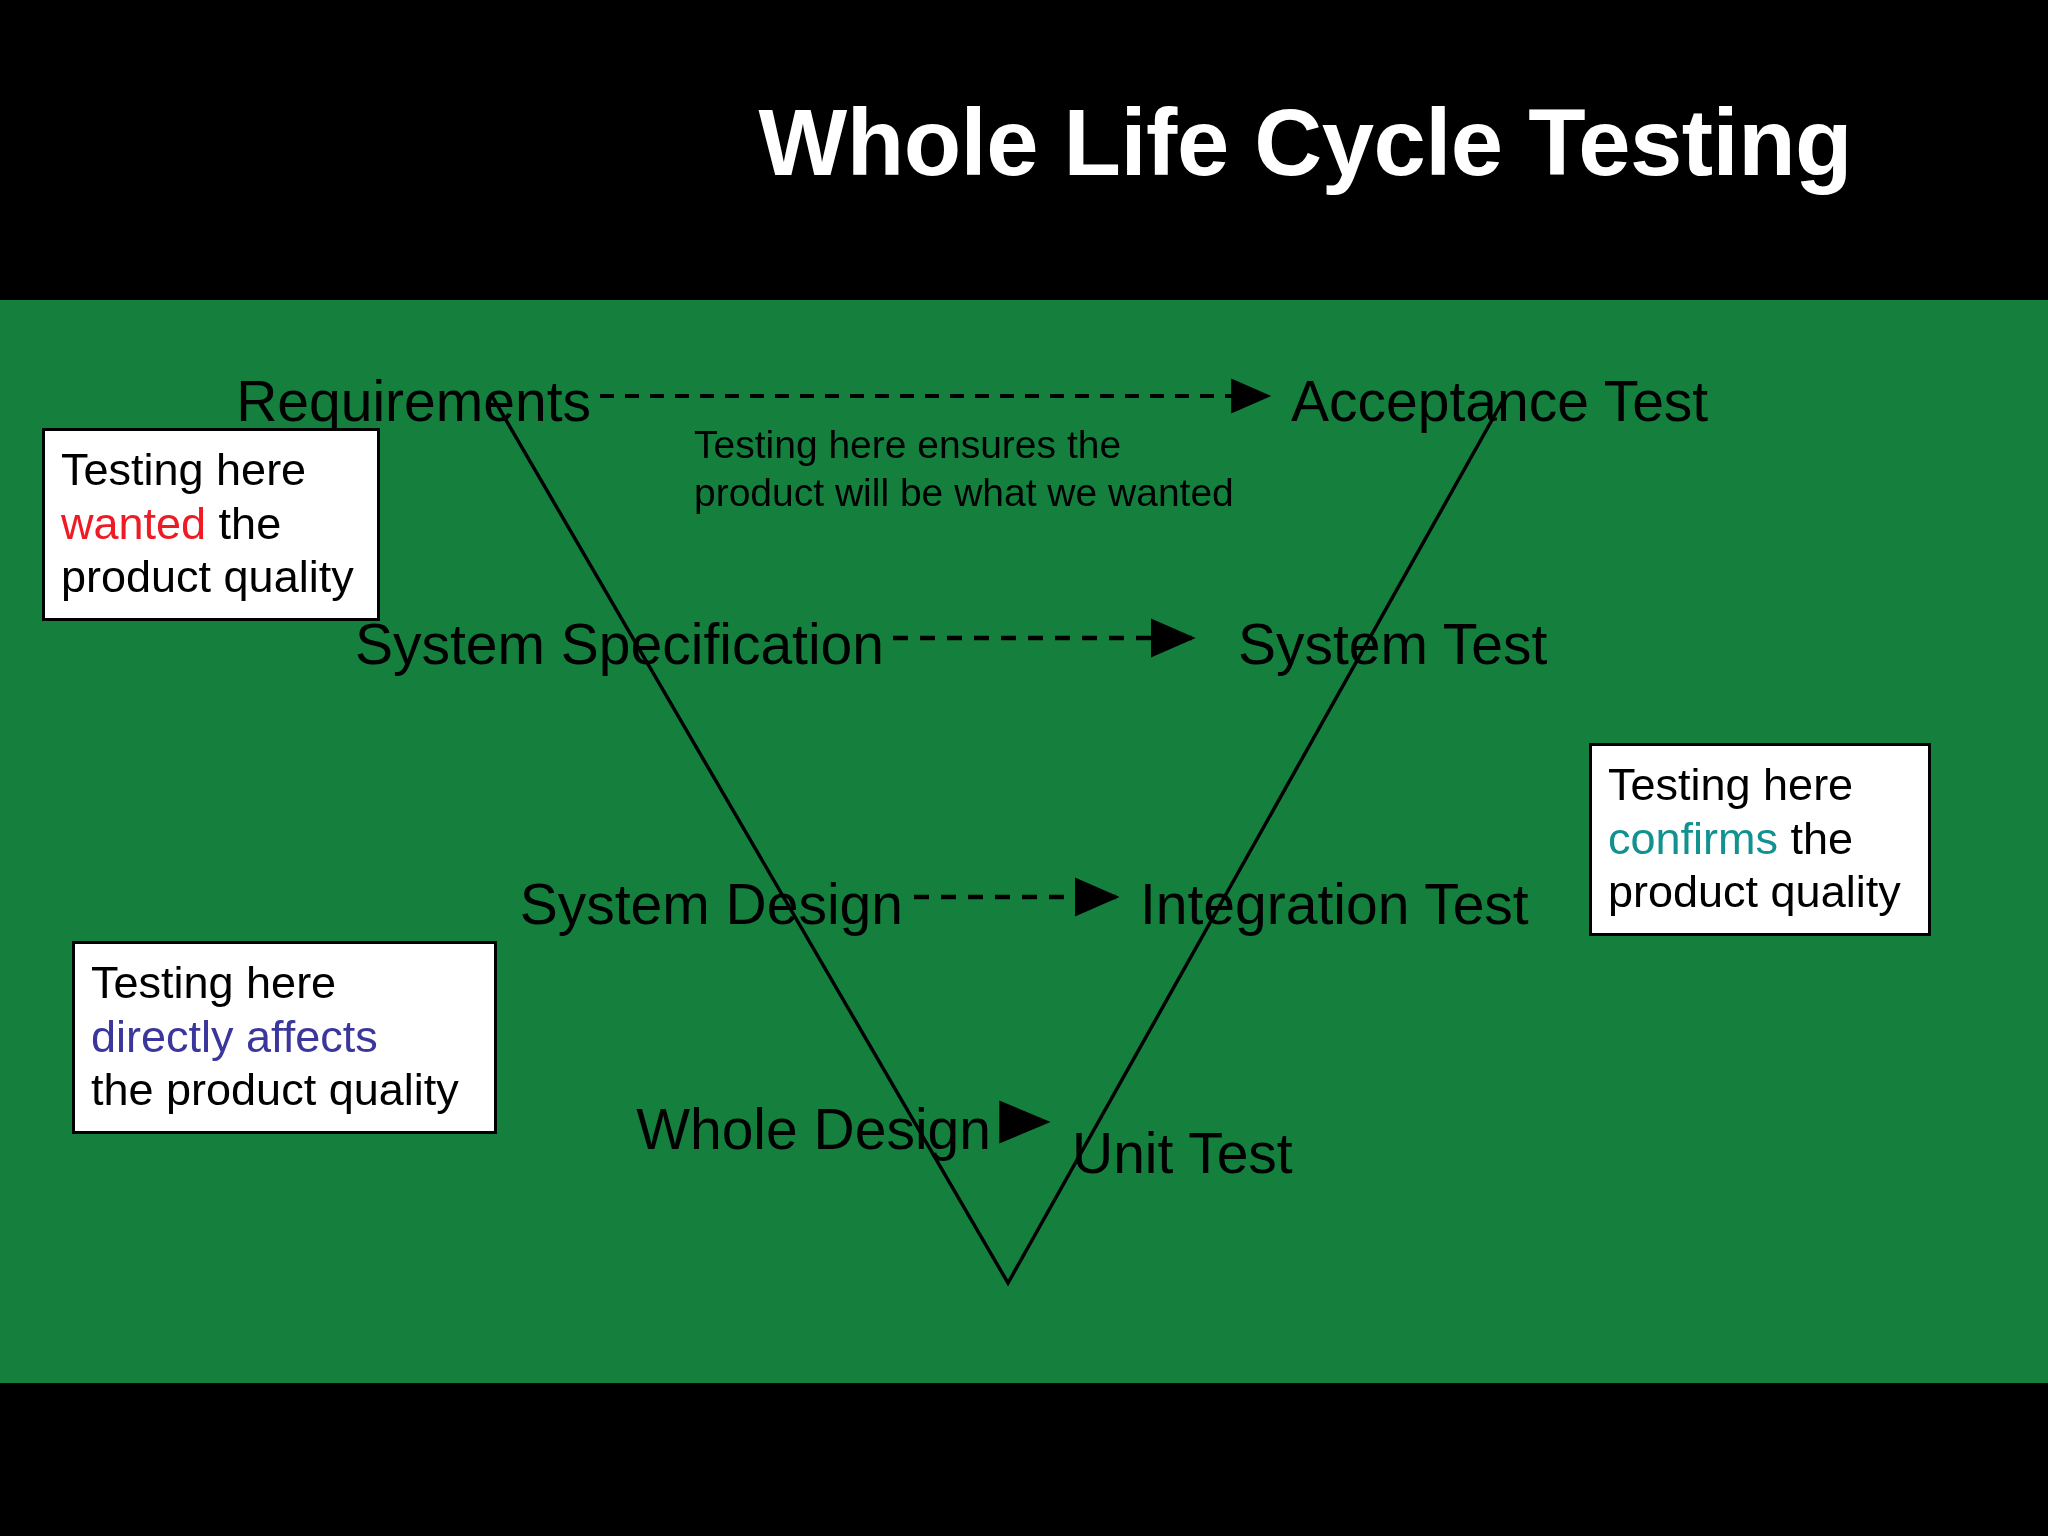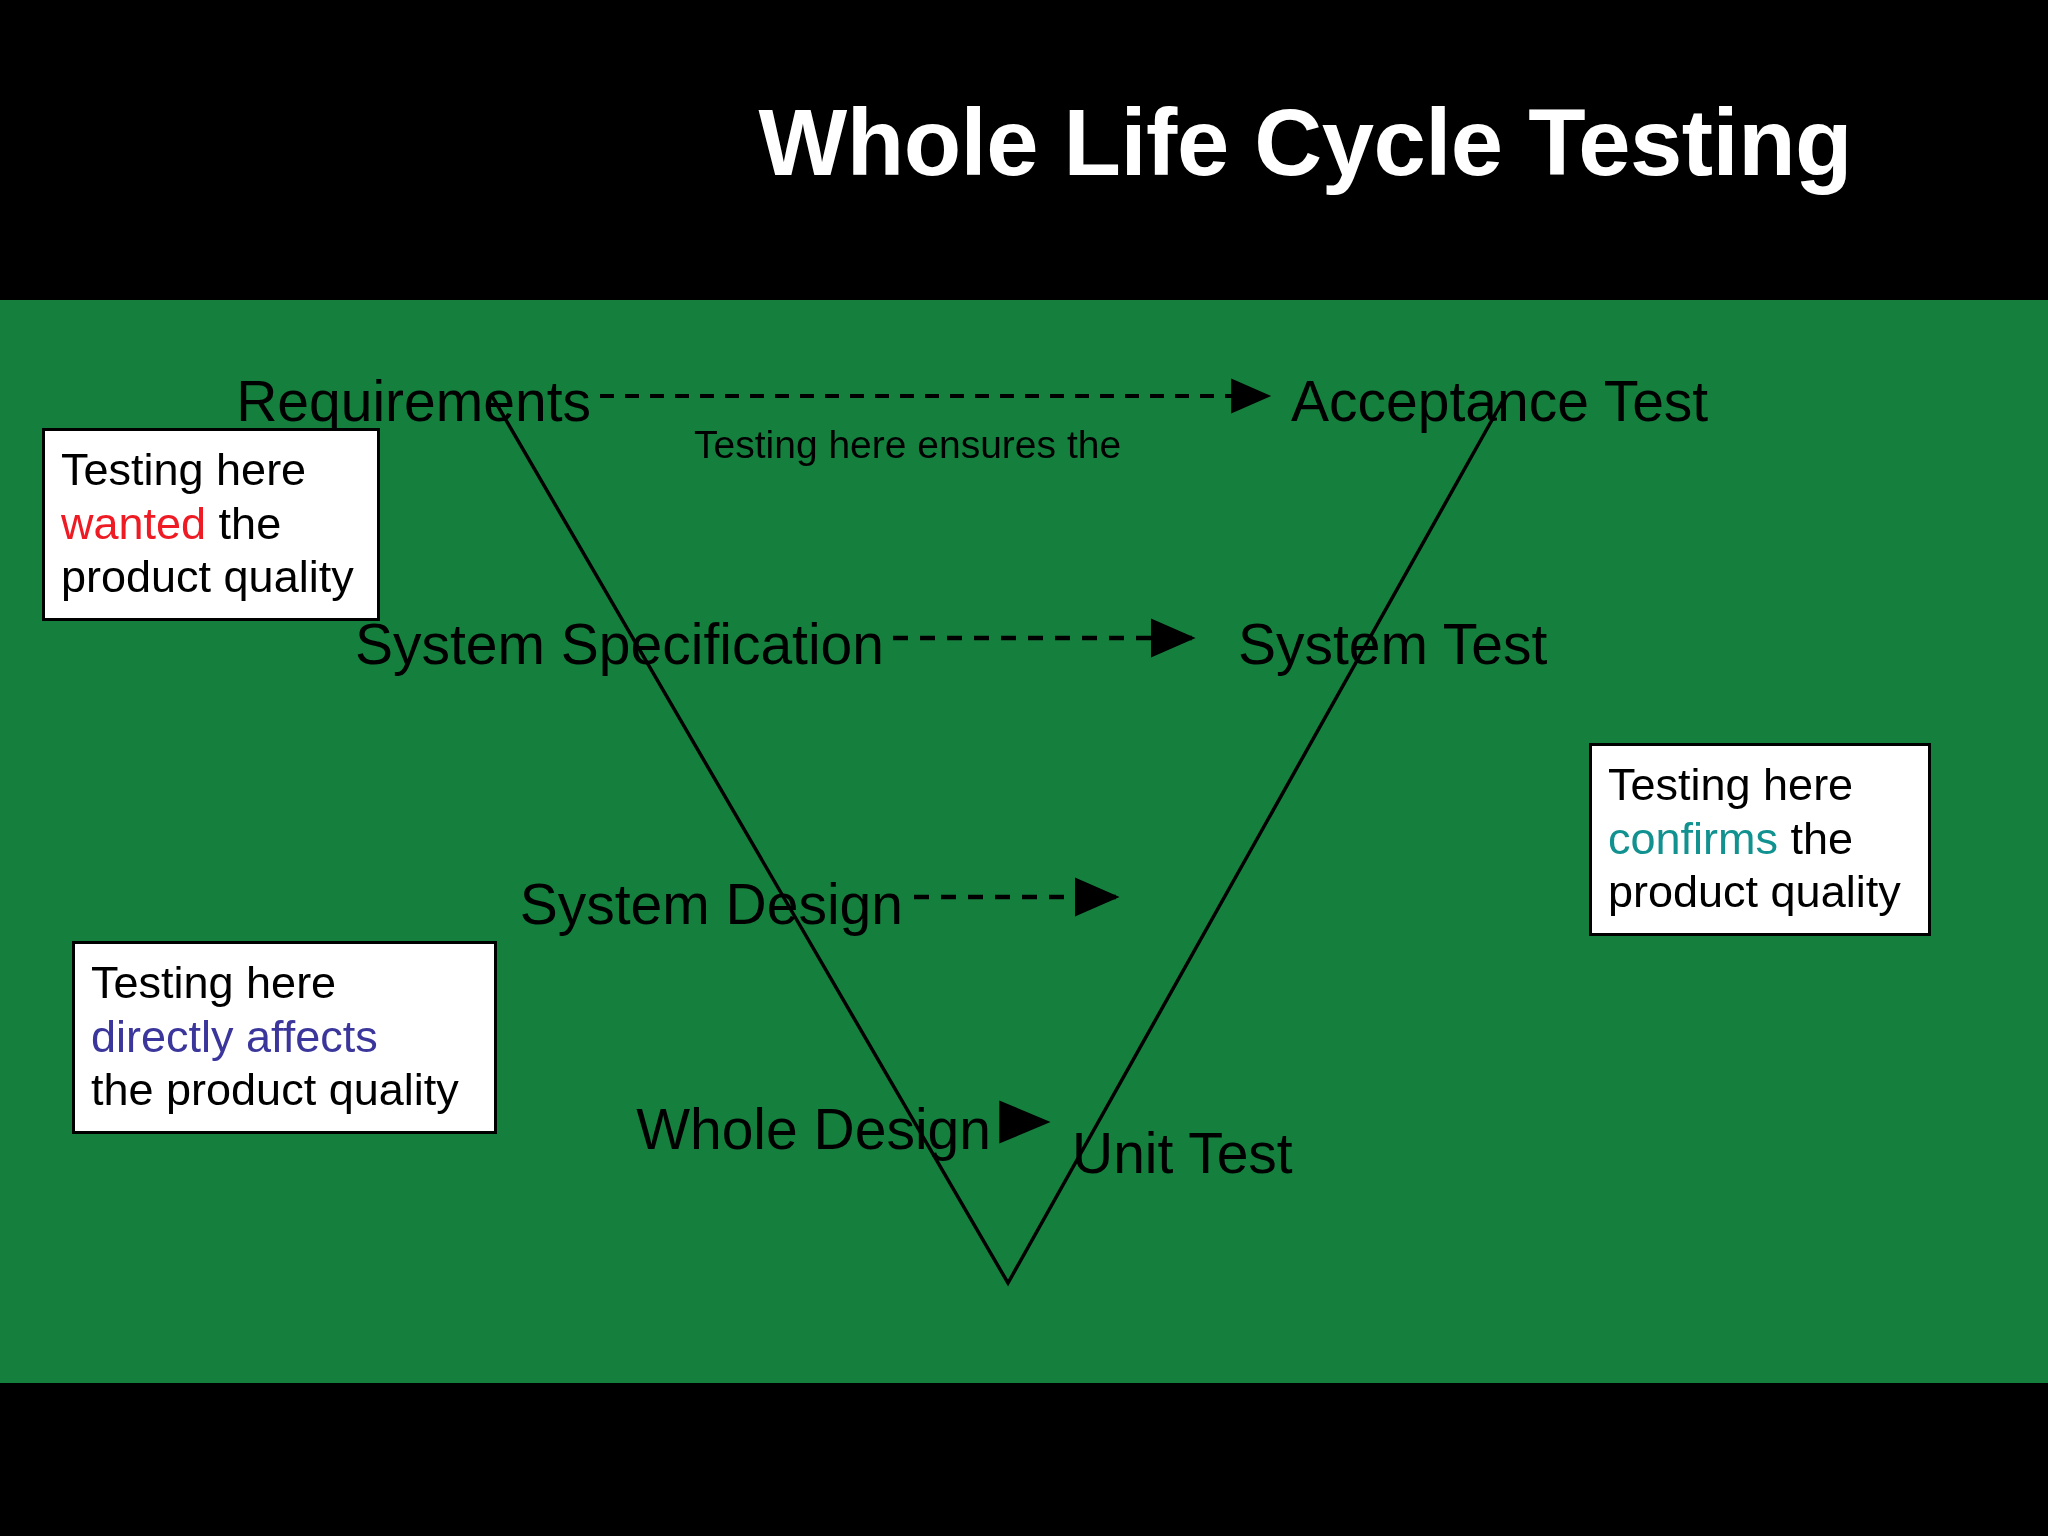--- a/index.html
+++ b/index.html
@@ -142,27 +142,29 @@
     <div class="stage-label left-side" style="left:591px; top:101px;">Requirements</div>
 
     <div class="stage-label right-side" style="left:1291px; top:101px;text-align:right;">Acceptance Test</div>
 
     <div class="stage-label left-side" style="left:884px; top:344px;">System Specification</div>
 
     <div class="stage-label right-side" style="left:1238px; top:344px;">System Test</div>
 
     <div class="stage-label left-side" style="left:903px; top:604px;">System Design</div>
 
+    <div class="stage-label right-side" style="left:1140px; top:604px;">Integration Test</div>
 
     <div class="stage-label left-side" style="left:991px; top:829px;">Whole Design</div>
 
     <div class="stage-label right-side" style="left:1072px; top:853px;">Unit Test</div>
 
     <div class="flow-note" style="left:694px; top:121px;">
       <div>Testing here ensures the</div>
+      <div>product will be what we wanted</div>
     </div>
 
     <div class="callout" style="left:42px; top:128px; width:338px;">
       <div>Testing here</div>
       <div>
         <span class="kw-defines">wanted</span><span> the</span>
       </div>
       <div>product quality</div>
     </div>
 

